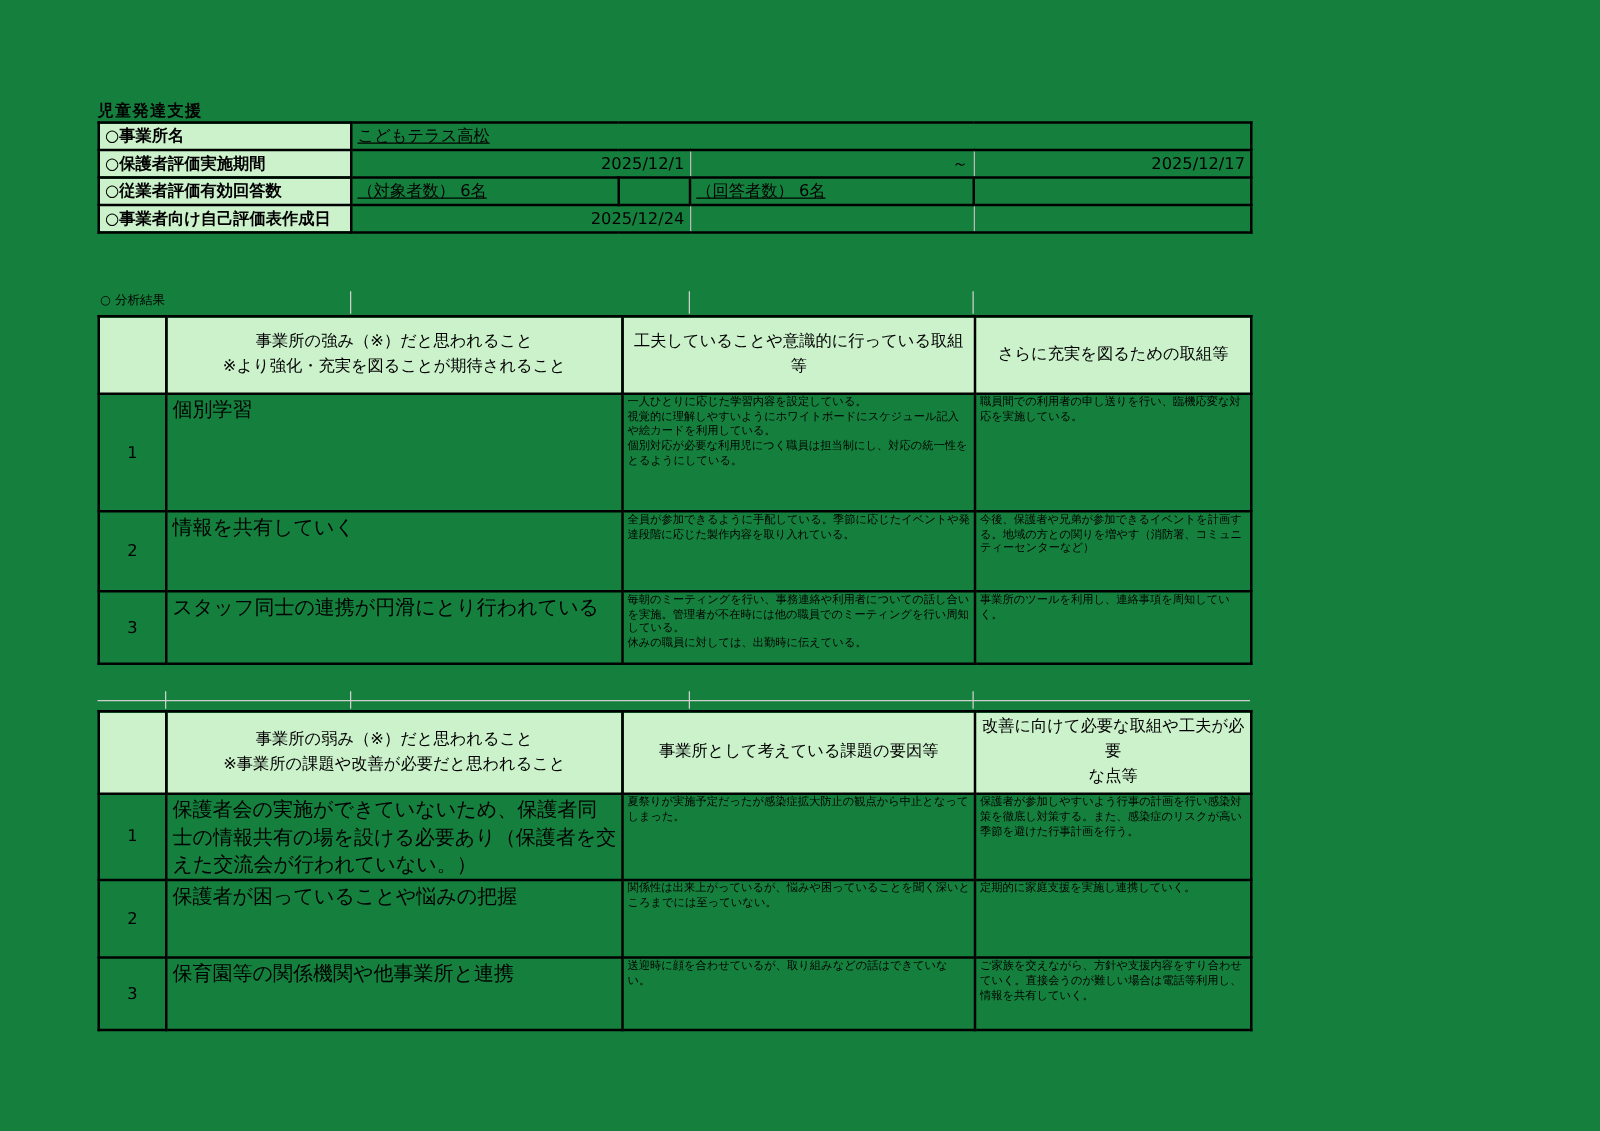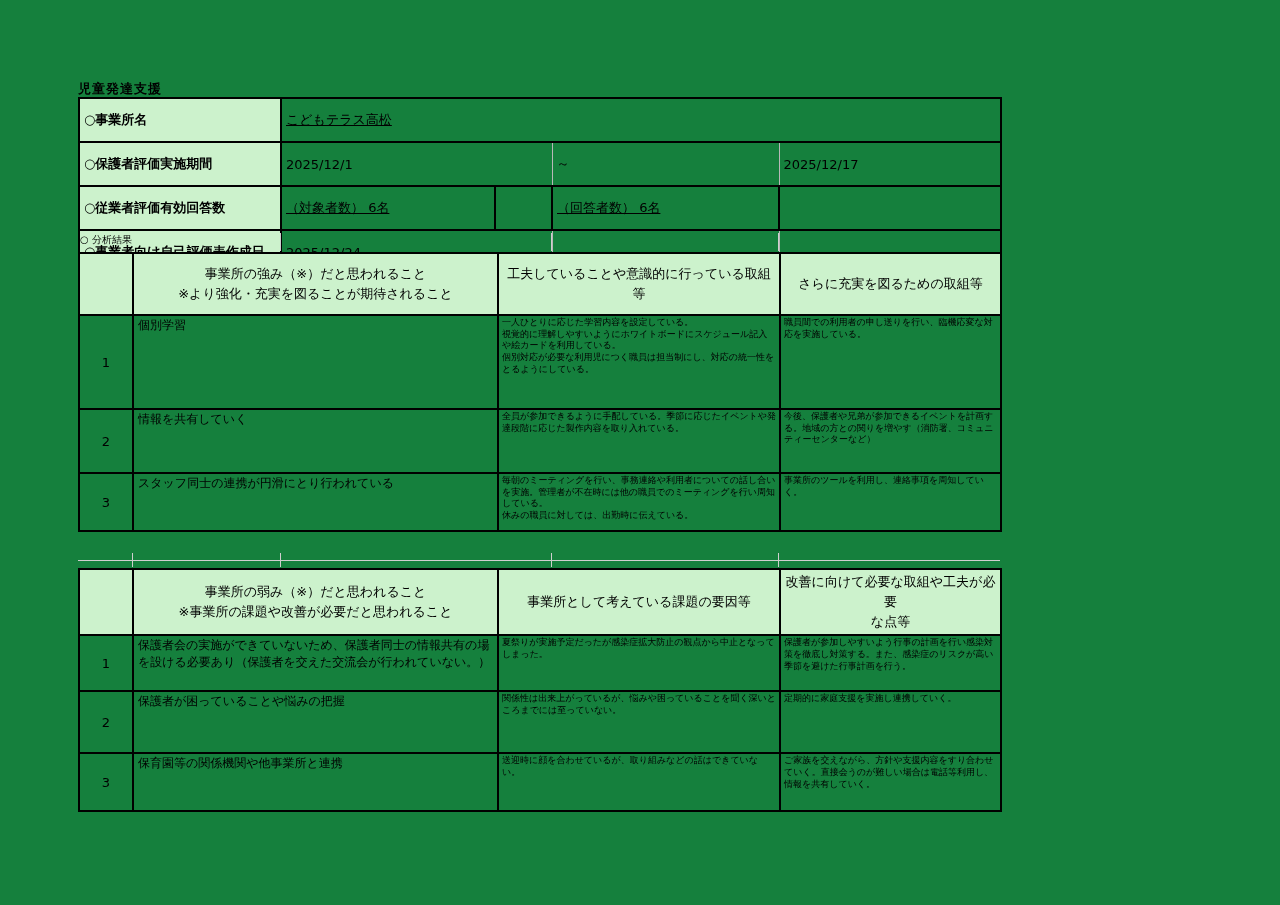--- a/index.html
+++ b/index.html
@@ -14,23 +14,23 @@
   .title {
     position: absolute; left: 78px; top: 80px;
     font-size: 13px; font-weight: bold; letter-spacing: 1px;
   }
   table { border-collapse: collapse; table-layout: fixed; }
   td { border: 2px solid #000; overflow: hidden; }
 
   
   .info { position: absolute; left: 78px; top: 97px; width: 922px; }
   .info tr { height: 20px; }
-  .info td { font-size: 13px; padding: 12px 4px; white-space: nowrap; }
+  .info td { font-size: 13px; padding: 1px 4px; white-space: nowrap; }
   .info td.lbl { background: #ccf2cc; font-weight: bold; }
-  .info td.ctr { text-align: left; }
+  .info td.ctr { text-align: right; }
   .info td.lft { text-align: left; text-decoration: underline; }
   .lr { border-right: 1px solid #b8b8b8; }
   .lb { border-left: 1px solid #b8b8b8; }
 
   
   .analysis {
     position: absolute; left: 80px; top: 233px;
     font-size: 10px;
   }
 
@@ -39,21 +39,21 @@
   .t1 { top: 252px; }
   .t2 { top: 568px; }
   .main td.head {
     background: #ccf2cc; text-align: center; vertical-align: middle;
     font-size: 13px; white-space: pre-line; line-height: 1.55; padding: 2px;
   }
   .main td.num {
     text-align: center; vertical-align: middle; font-size: 13px;
   }
   .main td.item {
-    vertical-align: top; font-size: 12px; padding: 1px 4px;
+    vertical-align: top; font-size: 16px; padding: 1px 4px;
     line-height: 1.35; white-space: pre-wrap; word-break: break-all;
   }
   .main td.small {
     vertical-align: top; font-size: 9px; padding: 1px 3px;
     line-height: 1.3; white-space: pre-wrap; word-break: break-all;
   }
 
   
   .gl { position: absolute; background: #cfcfcf; }
   .gl.v { width: 1px; }

